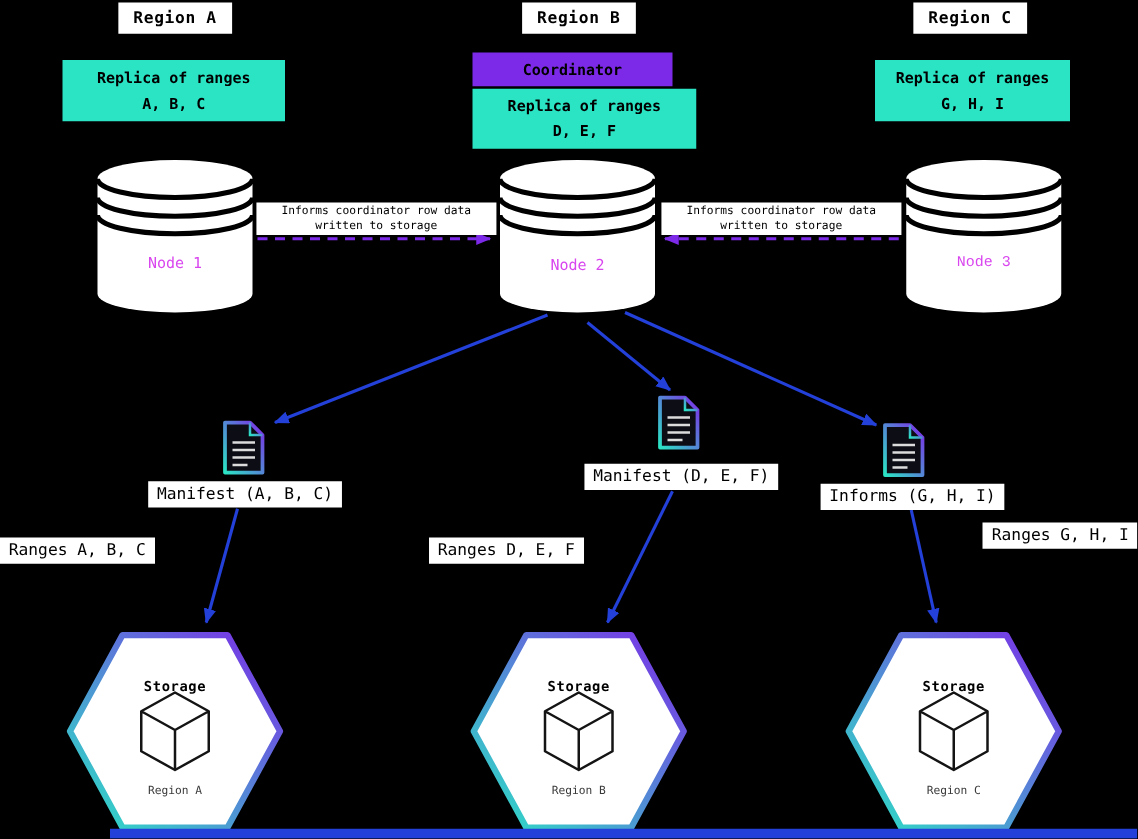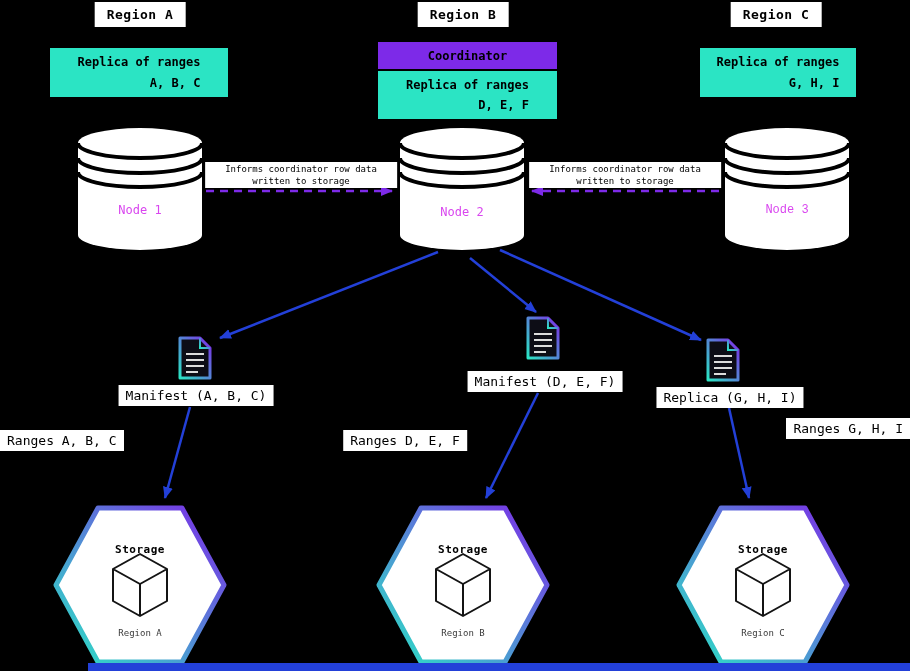--- a/index.html
+++ b/index.html
@@ -4,21 +4,21 @@
 <style>
   html,body { margin:0; padding:0; background:#000; }
   .stage { position:relative; width:910px; height:671px; background:var(--background,#000);
            font-family:"DejaVu Sans Mono","Liberation Mono",monospace; overflow:hidden; }
   .layer { position:absolute; left:0; top:0; z-index:1; }
   .abs { position:absolute; z-index:2; }
   .cx { transform:translateX(-50%); }
   .whitebox { background:#fff; color:#000; text-align:center; }
   .header { font-weight:bold; font-size:13px; padding:5px 12px; letter-spacing:0.5px; }
   .cyanbox { background:var(--cyan,#2be4c4); color:#000; font-weight:bold; font-size:12px; line-height:1.7;
-             display:flex; align-items:center; justify-content:center; text-align:right; white-space:pre-line; }
+             display:flex; align-items:center; justify-content:center; text-align:center; white-space:pre-line; }
   .purplebox { background:var(--purple,#7d2ae8); color:#000; font-weight:bold; font-size:12px;
                display:flex; align-items:center; justify-content:center; text-align:center; }
   .nodelabel { color:#d946ef; font-size:12px; }
   .small { font-size:9px; line-height:1.35; padding:1px 20px; white-space:pre-line; }
   .mlabel { font-size:13px; padding:3px 7px; white-space:nowrap; }
   .storage-title { font-size:11px; font-weight:bold; color:#000; letter-spacing:0.5px;margin-top:16px; }
   .storage-region { font-size:9px; color:#3a3a3a; }
   .bar { background:var(--blue,#2340d8); }
   .solid { stroke:var(--blue,#2340d8); stroke-width:2.5; fill:none; }
   .dash  { stroke:var(--purple,#7d2ae8); stroke-width:2.5; stroke-dasharray:8 6; fill:none; }
@@ -117,38 +117,38 @@
       <path d="M0,-32 L27,-17 L27,15 L0,30 L-27,15 L-27,-17 Z M-27,-17 L0,-2 L27,-17 M0,-2 L0,30"></path>
     </g>
   </svg>
 
   <div class="abs whitebox header cx" style="left:140px; top:2px;">Region A</div>
   <div class="abs whitebox header cx" style="left:463px; top:2px;">Region B</div>
   <div class="abs whitebox header cx" style="left:776px; top:2px;">Region C</div>
 
   <div class="abs cyanbox" style="left:50px; top:48px; width:178px; height:49px;">Replica of ranges
 A, B, C</div>
-  <div class="abs purplebox" style="left:378px; top:42px; width:179px; height:27px;">Coordinator</div>
+  <div class="abs purplebox" style="left:378px; top:42px; width:160px; height:27px;">Coordinator</div>
   <div class="abs cyanbox" style="left:378px; top:71px; width:179px; height:48px;">Replica of ranges
 D, E, F</div>
   <div class="abs cyanbox" style="left:700px; top:48px; width:156px; height:49px;">Replica of ranges
 G, H, I</div>
 
   <div class="abs nodelabel cx" style="left:140px; top:203px;">Node 1</div>
   <div class="abs nodelabel cx" style="left:462px; top:205px;">Node 2</div>
   <div class="abs nodelabel cx" style="left:787px; top:203px;font-family:Liberation Mono, monospace;">Node 3</div>
 
   <div class="abs whitebox small cx" style="left:301px; top:162px;">Informs coordinator row data
 written to storage</div>
   <div class="abs whitebox small cx" style="left:625px; top:162px;">Informs coordinator row data
 written to storage</div>
 
   <div class="abs whitebox mlabel cx" style="left:196px; top:385px;">Manifest (A, B, C)</div>
   <div class="abs whitebox mlabel cx" style="left:545px; top:371px;">Manifest (D, E, F)</div>
-  <div class="abs whitebox mlabel cx" style="left:730px; top:387px;">Replica (G, H, I)</div>
+  <div class="abs whitebox mlabel cx" style="left:730px; top:387px;">Informs (G, H, I)</div>
 
   <div class="abs whitebox mlabel" style="left:0px; top:430px;text-align:right;">Ranges A, B, C</div>
   <div class="abs whitebox mlabel cx" style="left:405px; top:430px;">Ranges D, E, F</div>
   <div class="abs whitebox mlabel" style="right:0px; top:418px;">Ranges G, H, I</div>
 
   <div class="abs storage-title cx" style="left:140px; top:527px;">Storage</div>
   <div class="abs storage-region cx" style="left:140px; top:628px;">Region A</div>
 
   <div class="abs storage-title cx" style="left:463px; top:527px;">Storage</div>
   <div class="abs storage-region cx" style="left:463px; top:628px;">Region B</div>

